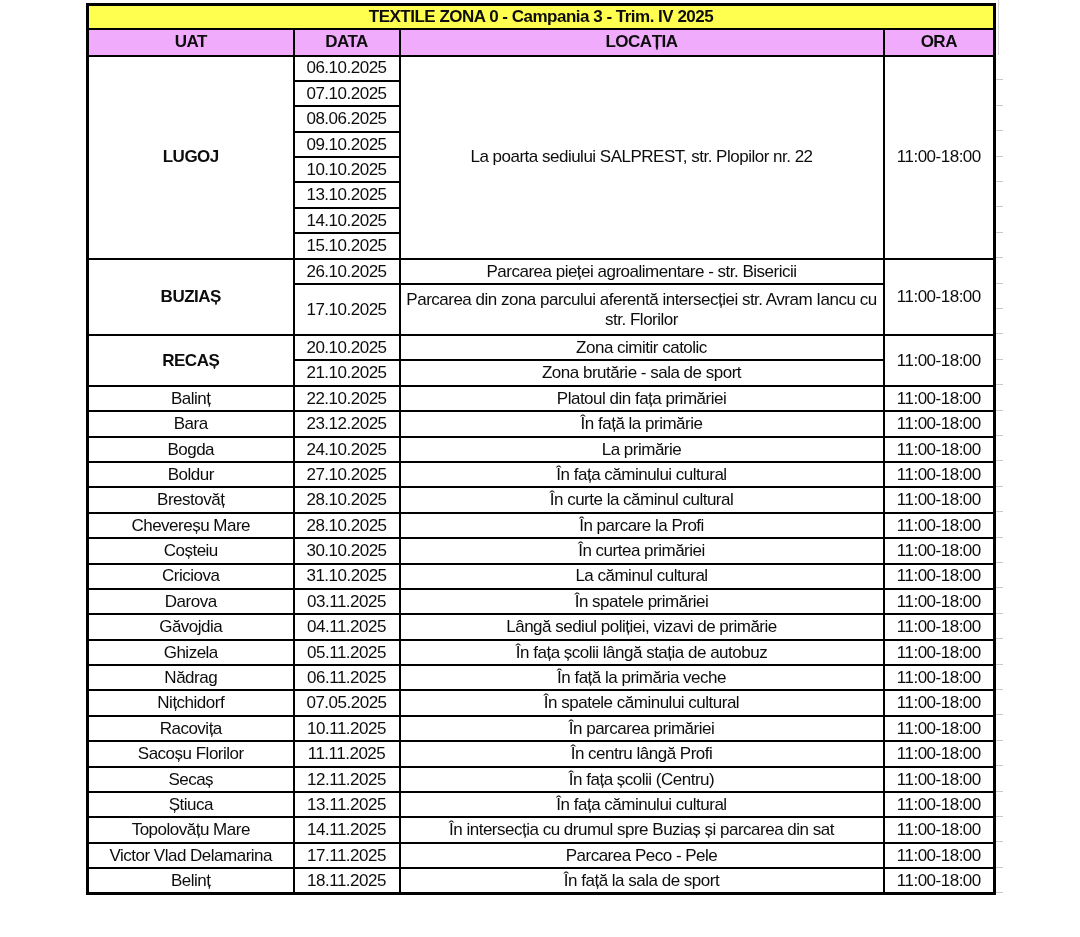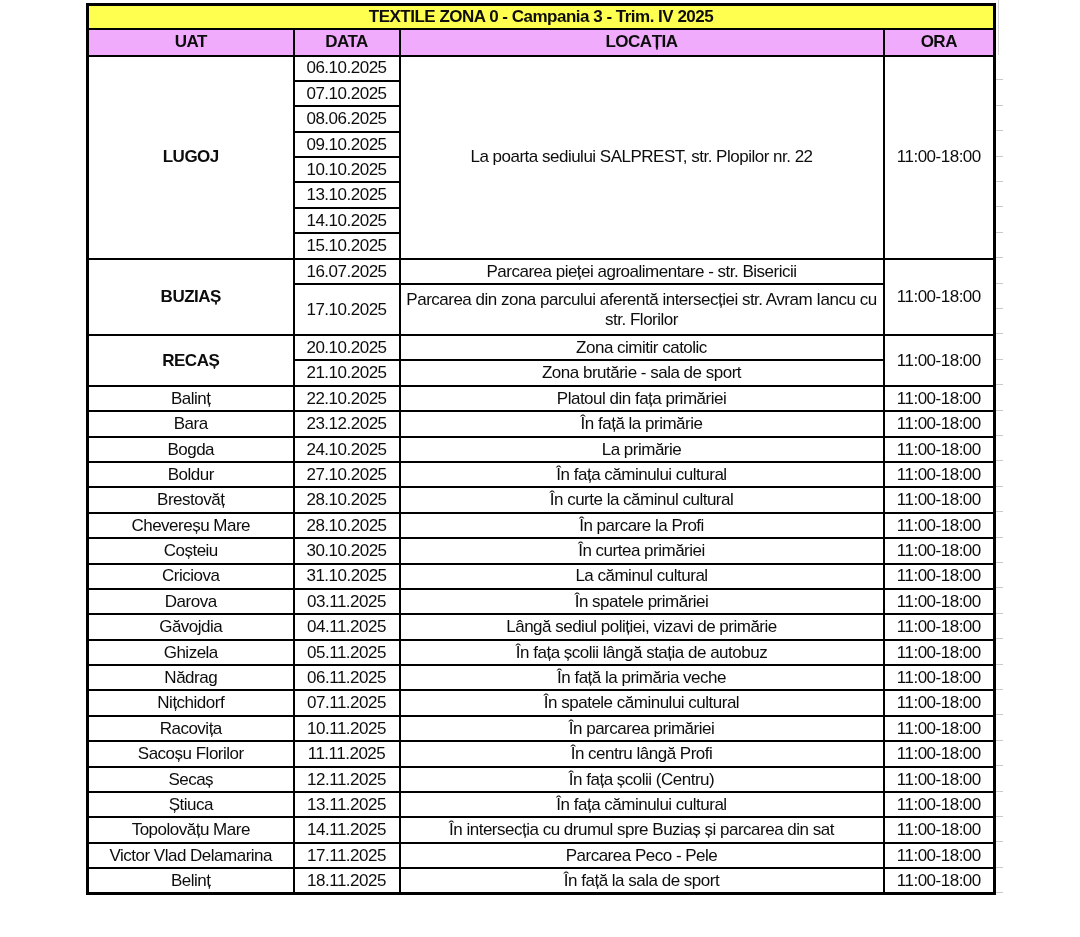--- a/index.html
+++ b/index.html
@@ -124,21 +124,21 @@
           <td class="cell-date">13.10.2025</td>
         </tr>
         <tr class="r-normal">
           <td class="cell-date">14.10.2025</td>
         </tr>
         <tr class="r-normal">
           <td class="cell-date">15.10.2025</td>
         </tr>
         <tr class="r-normal">
           <td rowspan="2" class="cell-uat bold">BUZIAȘ</td>
-          <td class="cell-date">16.07.2025</td>
+          <td class="cell-date">26.10.2025</td>
           <td class="cell-location">Parcarea pieței agroalimentare - str. Bisericii</td>
           <td rowspan="2" class="cell-ora">11:00-18:00</td>
         </tr>
         <tr class="r-tall">
           <td class="cell-date">17.10.2025</td>
           <td class="cell-location">Parcarea din zona parcului aferentă intersecției str. Avram Iancu cu str. Florilor</td>
         </tr>
         <tr class="r-normal">
           <td rowspan="2" class="cell-uat bold">RECAȘ</td>
           <td class="cell-date">20.10.2025</td>
@@ -216,21 +216,21 @@
           <td class="cell-ora">11:00-18:00</td>
         </tr>
         <tr class="r-normal">
           <td class="cell-uat">Nădrag</td>
           <td class="cell-date">06.11.2025</td>
           <td class="cell-location">În față la primăria veche</td>
           <td class="cell-ora">11:00-18:00</td>
         </tr>
         <tr class="r-normal">
           <td class="cell-uat">Nițchidorf</td>
-          <td class="cell-date">07.11.2025</td>
+          <td class="cell-date">07.05.2025</td>
           <td class="cell-location">În spatele căminului cultural</td>
           <td class="cell-ora">11:00-18:00</td>
         </tr>
         <tr class="r-normal">
           <td class="cell-uat">Racovița</td>
           <td class="cell-date">10.11.2025</td>
           <td class="cell-location">În parcarea primăriei</td>
           <td class="cell-ora">11:00-18:00</td>
         </tr>
         <tr class="r-normal">

